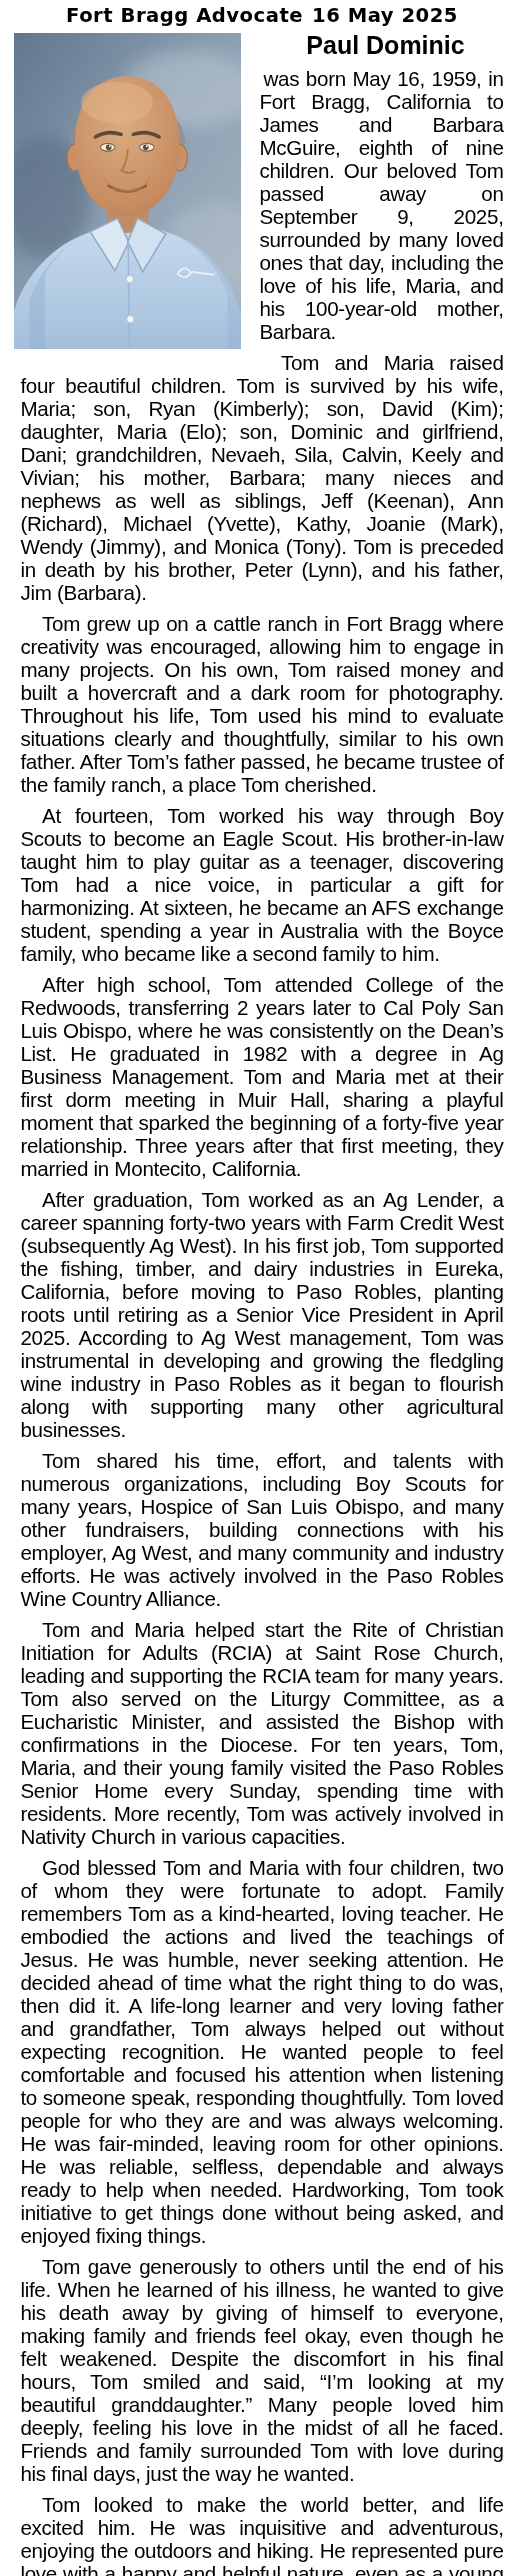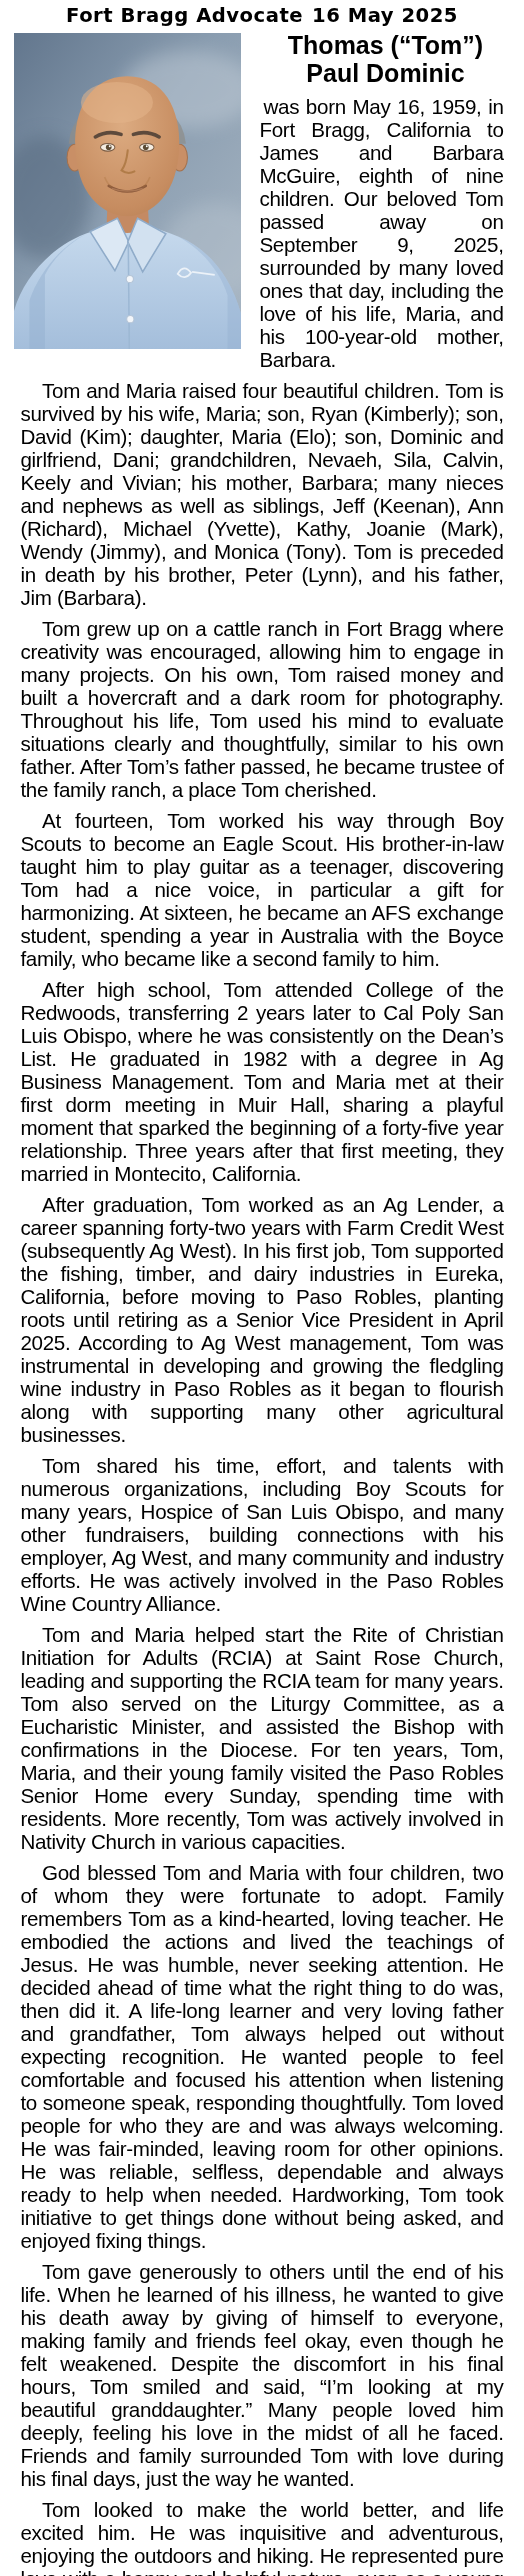--- a/index.html
+++ b/index.html
@@ -134,21 +134,20 @@
       <path d="M221,228 C219,246 216,258 209,267 Q221,276 234,269" stroke="#a9743f" stroke-width="4" fill="none" stroke-linecap="round" opacity="0.8"></path>
 
       <path d="M184,297 Q220,319 256,297" stroke="#8c5a3c" stroke-width="5" fill="none" stroke-linecap="round"></path>
       <path d="M190,302 Q220,312 250,302" stroke="#c08a64" stroke-width="3" fill="none" opacity="0.6"></path>
       <path d="M176,280 q6,14 14,20" stroke="#a9743f" stroke-width="3" fill="none" opacity="0.35"></path>
       <path d="M264,280 q-6,14 -14,20" stroke="#a9743f" stroke-width="3" fill="none" opacity="0.35"></path>
     </svg>
   </div>
 
   <h1 class="obit-name">
-    <span>Thomas (“Tom”)</span>
     <span>Paul Dominic</span>
   </h1>
 
   <div class="body-text">
     <p class="lead">was born May 16, 1959, in Fort Bragg, California to James and Barbara McGuire, eighth of nine children. Our beloved Tom passed away on September 9, 2025, surrounded by many loved ones that day, including the love of his life, Maria, and his 100-year-old mother, Barbara.</p>
     <p>Tom and Maria raised four beautiful children. Tom is survived by his wife, Maria; son, Ryan (Kimberly); son, David (Kim); daughter, Maria (Elo); son, Dominic and girlfriend, Dani; grandchildren, Nevaeh, Sila, Calvin, Keely and Vivian; his mother, Barbara; many nieces and nephews as well as siblings, Jeff (Keenan), Ann (Richard), Michael (Yvette), Kathy, Joanie (Mark), Wendy (Jimmy), and Monica (Tony). Tom is preceded in death by his brother, Peter (Lynn), and his father, Jim (Barbara).</p>
     <p>Tom grew up on a cattle ranch in Fort Bragg where creativity was encouraged, allowing him to engage in many projects. On his own, Tom raised money and built a hovercraft and a dark room for photography. Throughout his life, Tom used his mind to evaluate situations clearly and thoughtfully, similar to his own father. After Tom’s father passed, he became trustee of the family ranch, a place Tom cherished.</p>
     <p>At fourteen, Tom worked his way through Boy Scouts to become an Eagle Scout. His brother-in-law taught him to play guitar as a teenager, discovering Tom had a nice voice, in particular a gift for harmonizing. At sixteen, he became an AFS exchange student, spending a year in Australia with the Boyce family, who became like a second family to him.</p>
     <p>After high school, Tom attended College of the Redwoods, transferring 2 years later to Cal Poly San Luis Obispo, where he was consistently on the Dean’s List. He graduated in 1982 with a degree in Ag Business Management. Tom and Maria met at their first dorm meeting in Muir Hall, sharing a playful moment that sparked the beginning of a forty-five year relationship. Three years after that first meeting, they married in Montecito, California.</p>
     <p>After graduation, Tom worked as an Ag Lender, a career spanning forty-two years with Farm Credit West (subsequently Ag West). In his first job, Tom supported the fishing, timber, and dairy industries in Eureka, California, before moving to Paso Robles, planting roots until retiring as a Senior Vice President in April 2025. According to Ag West management, Tom was instrumental in developing and growing the fledgling wine industry in Paso Robles as it began to flourish along with supporting many other agricultural businesses.</p>

